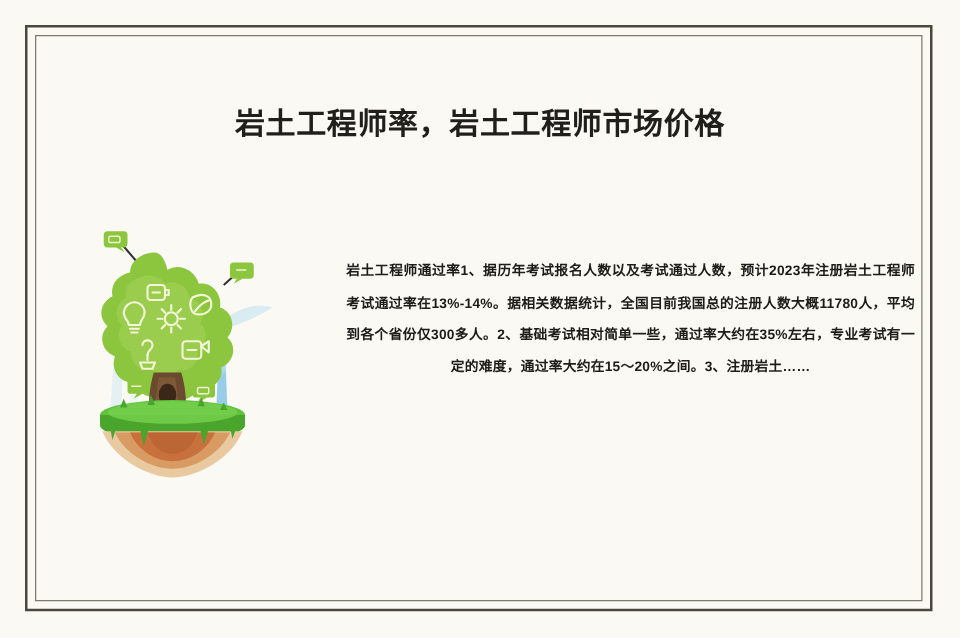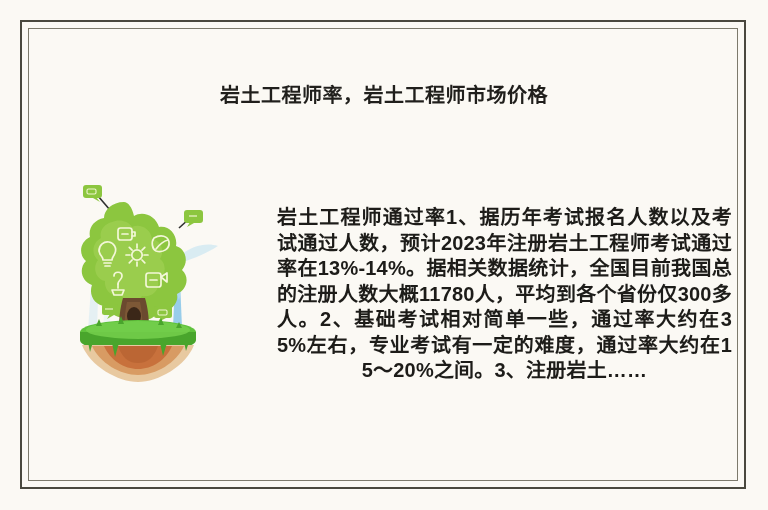--- a/index.html
+++ b/index.html
@@ -44,21 +44,21 @@
     pointer-events: none;
   }
 
   
   .title {
     position: absolute;
     left: 0;
     top: 79px;
     width: 768px;
     text-align: center;
-    font-size: 20px;
+    font-size: 24px;
     font-weight: 700;
     letter-spacing: 0.5px;
     color: #201f1c;
     white-space: nowrap;
   }
 
   
   .content {
     position: absolute;
     left: 28px;
@@ -76,21 +76,21 @@
     height: 205px;
   }
   .ill-svg { display: block; width: 160px; height: 205px; }
 
   
   .body-text {
     position: absolute;
     left: 249px;
     top: 30px;
     width: 455px;
-    font-size: 20px;
+    font-size: 11px;
     font-weight: 700;
     line-height: 25.5px;
     color: #1d1c19;
     text-align: justify;
     text-align-last: center;
     letter-spacing: 0.2px;
     word-break: break-all;
   }
 </style>
 </head>

